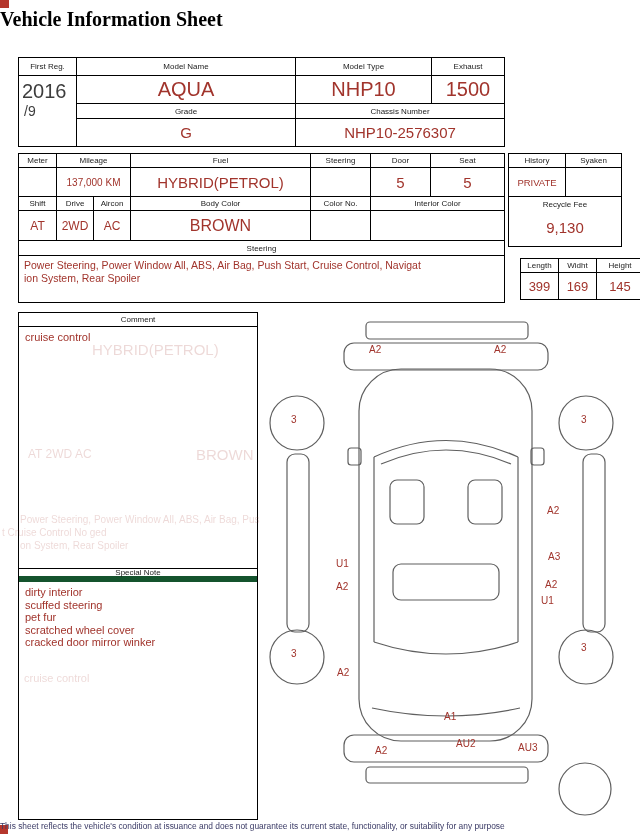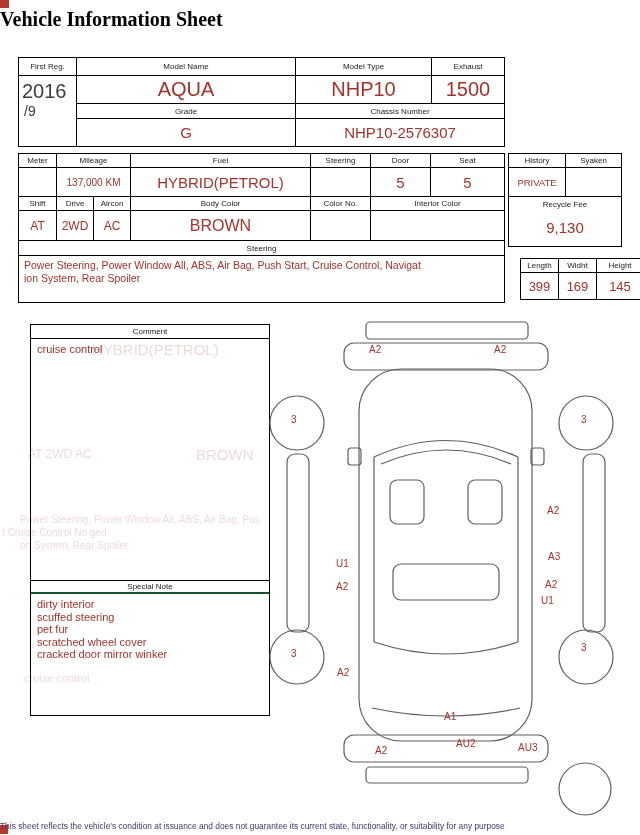--- a/index.html
+++ b/index.html
@@ -112,24 +112,24 @@
 
   <div class="grid" style="left:520px;top:258px;width:124px;height:42px;grid-template-columns:38px 38px 1fr;grid-template-rows:14px 1fr;">
     <div class="cell lbl" style="grid-area:1/1">Length</div>
     <div class="cell lbl" style="grid-area:1/2">Widht</div>
     <div class="cell lbl nR" style="grid-area:1/3">Height</div>
     <div class="cell red v13 nB" style="grid-area:2/1">399</div>
     <div class="cell red v13 nB" style="grid-area:2/2">169</div>
     <div class="cell red v13 nR nB" style="grid-area:2/3">145</div>
   </div>
 
-  <div class="panel" style="left:18px;top:324px;width:240px;height:392px;margin-left:12px;">
+  <div class="panel" style="left:18px;top:312px;width:240px;height:508px;">
     <div class="strip" style="top:0;border-bottom:1px solid #000;">Comment</div>
     <div class="abs" style="left:6px;top:18px;font-size:11px;color:var(--red);">cruise control</div>
-    <div class="strip" style="top:255px;border-top:1px solid #000;border-bottom:2px solid #14532d;">Special Note</div>
+    <div class="strip" style="top:255px;border-top:1px solid #000;border-bottom:6px solid #14532d;">Special Note</div>
     <div class="abs" style="left:6px;top:273px;right:4px;">
         <div class="note-line">dirty interior</div>
         <div class="note-line">scuffed steering</div>
         <div class="note-line">pet fur</div>
         <div class="note-line">scratched wheel cover</div>
         <div class="note-line">cracked door mirror winker</div>
       </div>
   </div>
 
   <div class="abs" style="left:260px;top:312px;width:378px;height:512px;">

